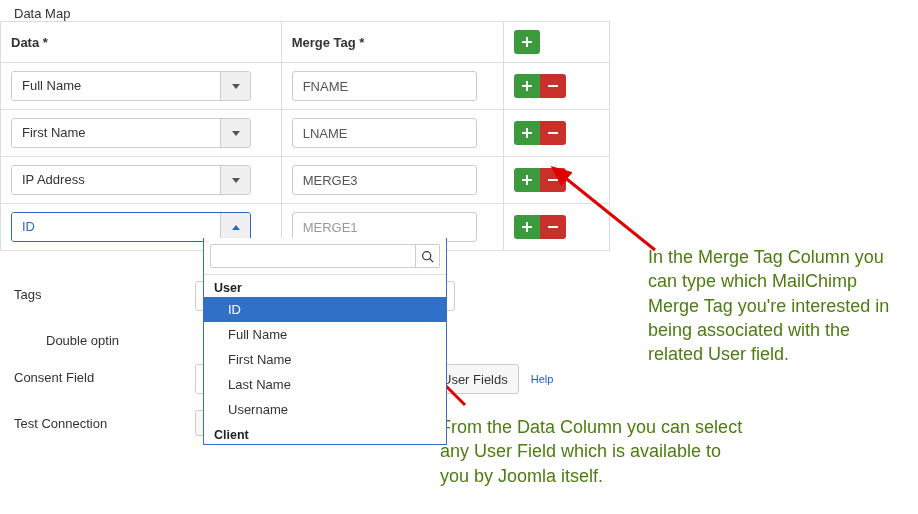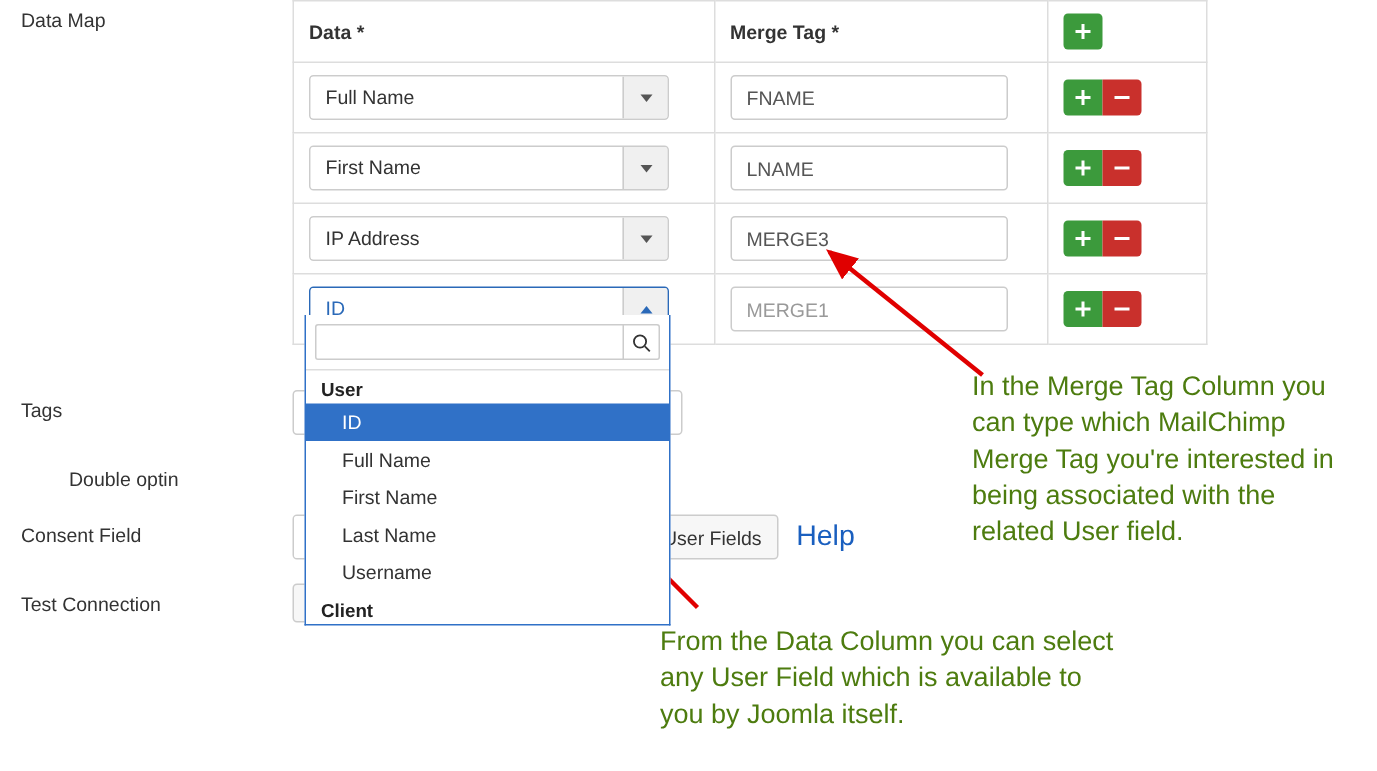--- a/index.html
+++ b/index.html
@@ -127,21 +127,21 @@
   .plus-ic::before, .plus-ic::after, .minus-ic::before {
     content:""; position:absolute; background:#fff;
   }
   .plus-ic::before { left:4px; top:0; width:2px; height:10px; }
   .plus-ic::after  { left:0; top:4px; width:10px; height:2px; }
   .minus-ic::before{ left:0; top:4px; width:10px; height:2px; }
   
   .dd {
     position: absolute;
     left: 203px;
-    top: 210px;
+    top: 238px;
     width: 244px;
     background: #fff;
     border: 1px solid #3071c7;
     border-top: none;
     z-index: 50;
   }
   .dd-search {
     padding: 6px;
     display: flex;
     align-items: center;
@@ -192,42 +192,42 @@
     height: 30px;
     padding: 0 10px;
     border: 1px solid #ccc;
     background: #f7f7f7;
     border-radius: 3px;
     font-size: 13px;
     color:#333;
     display:flex; align-items:center;
     cursor:pointer;
   }
-  .help-link { color:#1a5fbf; font-size:19px; padding:0 6px; }
+  .help-link { color:#1a5fbf; font-size:11px; padding:0 6px; }
   
   .test-btn {
     width: 22px; height: 26px;
     border:1px solid #ccc; border-radius:3px 0 0 3px;
     background:#f7f7f7;
   }
   
   .anno {
     position: absolute;
     color: #4d7c0f;
     font-size: 18px;
     line-height: 1.35;
   }
   svg.arrow { position:absolute; pointer-events:none; }
   
   .mag svg { width:13px; height:13px; }
 </style>
 </head>
 <body>
 
-<div class="form-row" style="padding-top:0;">
+<div class="form-row" style="padding-top:0;flex-direction:column;">
   <div class="form-label">Data Map</div>
   <div class="form-content">
     <table class="dmap">
       <thead>
         <tr>
           <th class="col-data">Data *</th>
           <th class="col-merge">Merge Tag *</th>
           <th class="col-act">
             <div class="btns">
               <div class="abtn abtn-add only">

